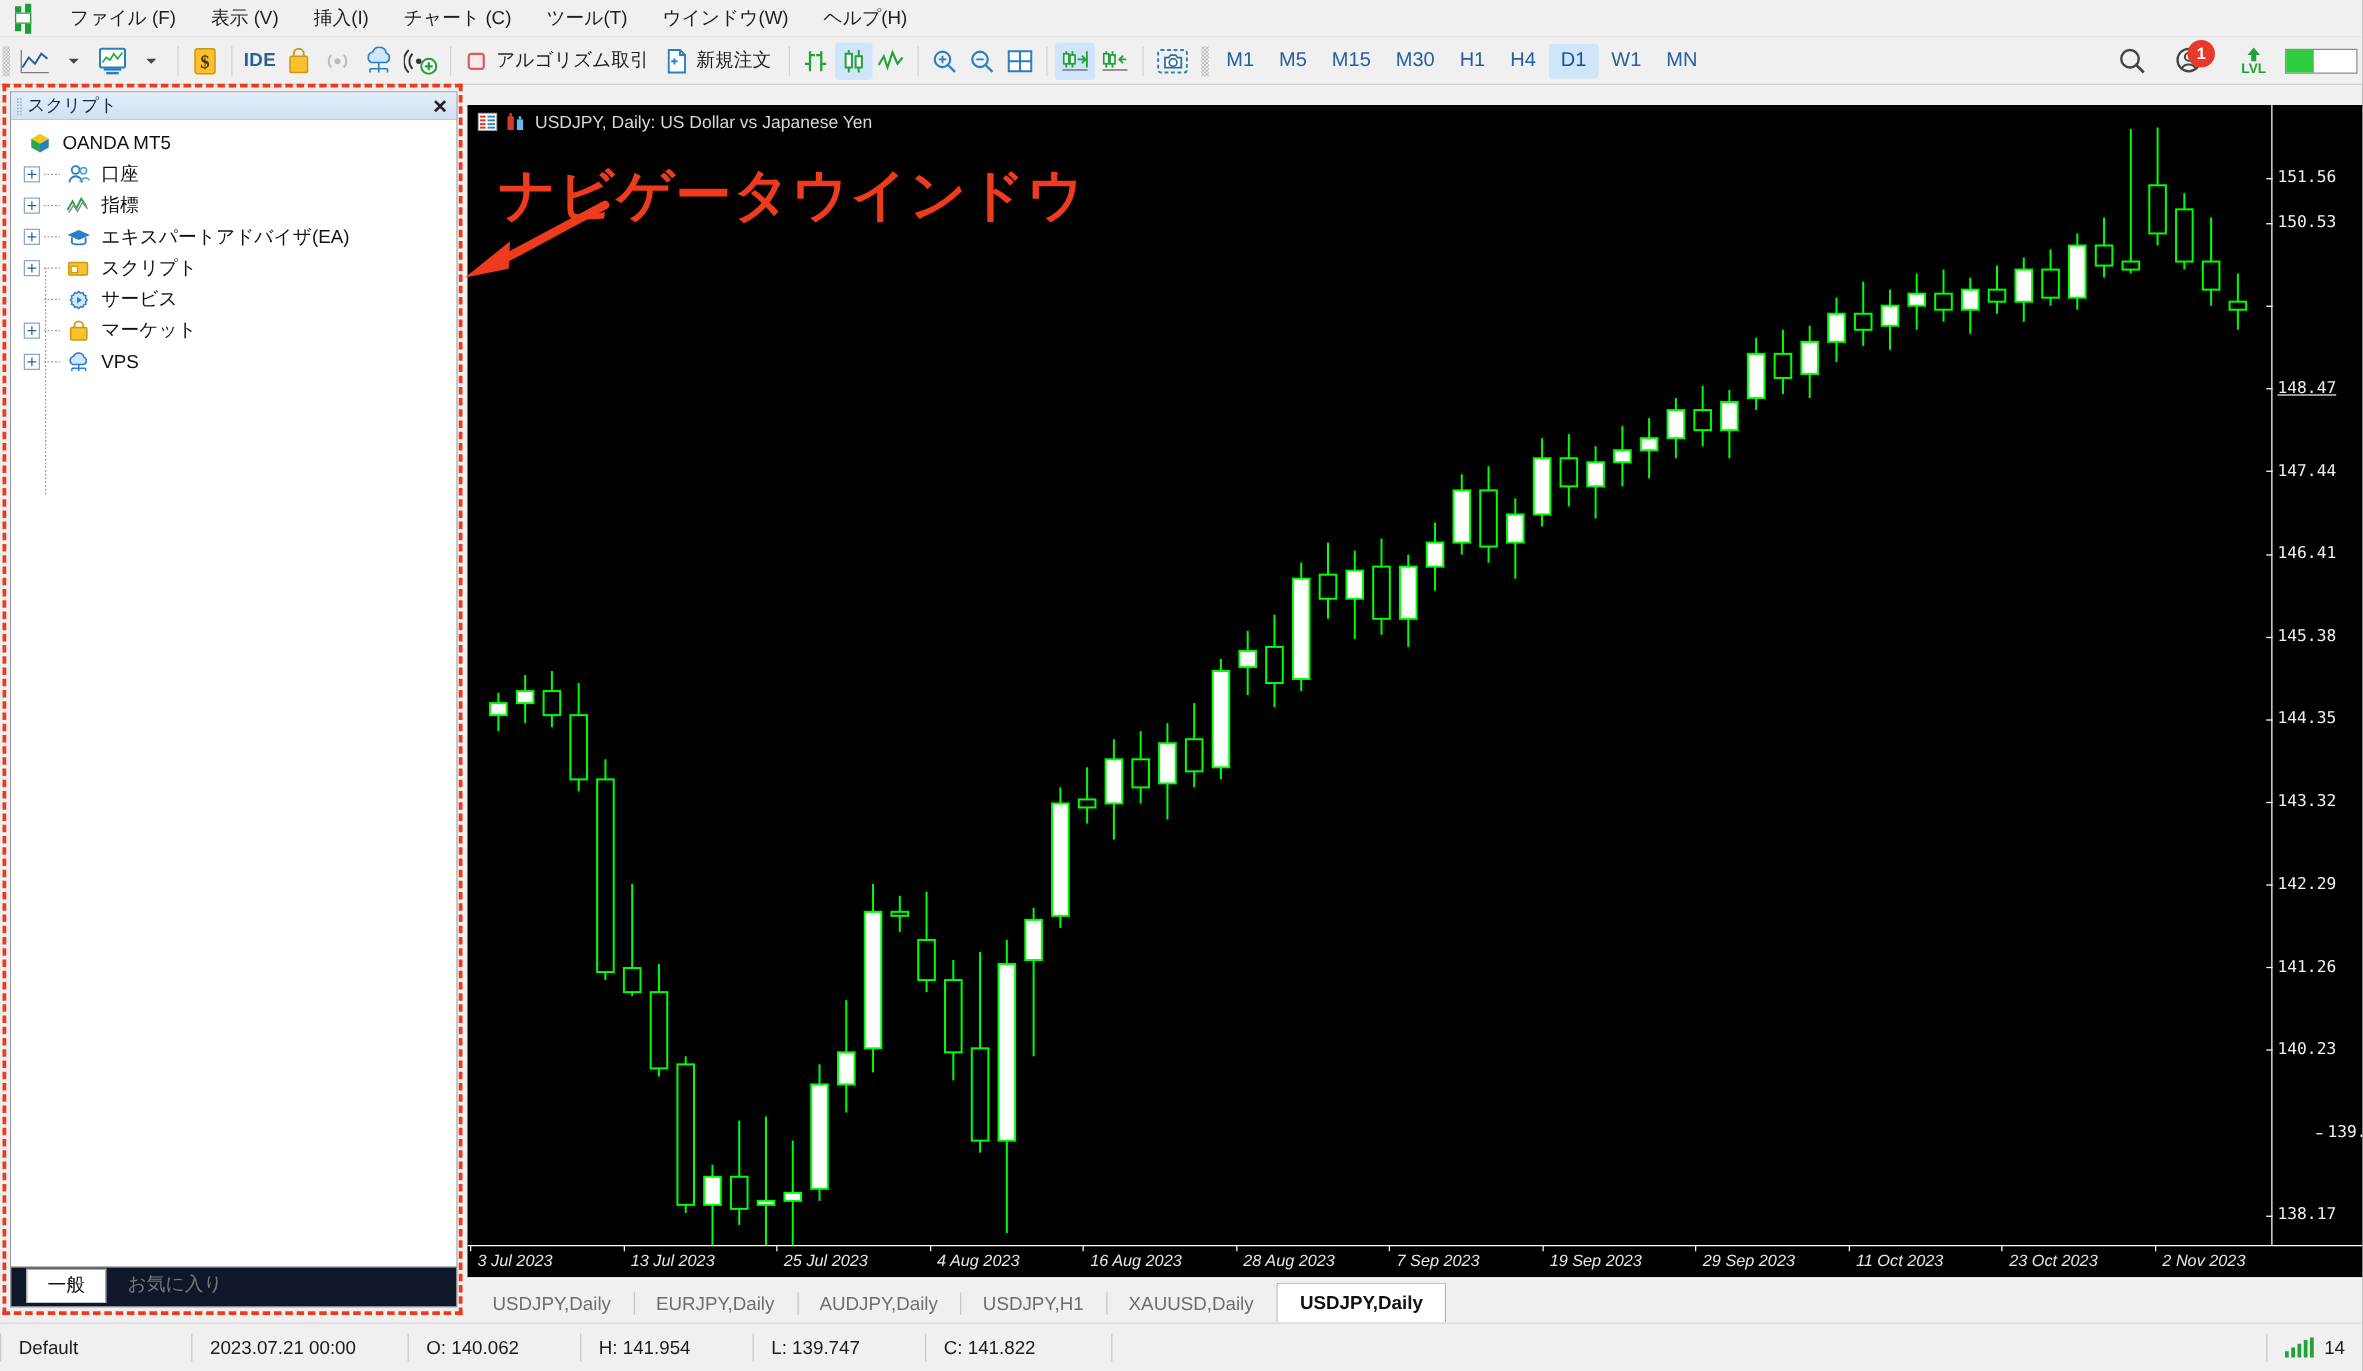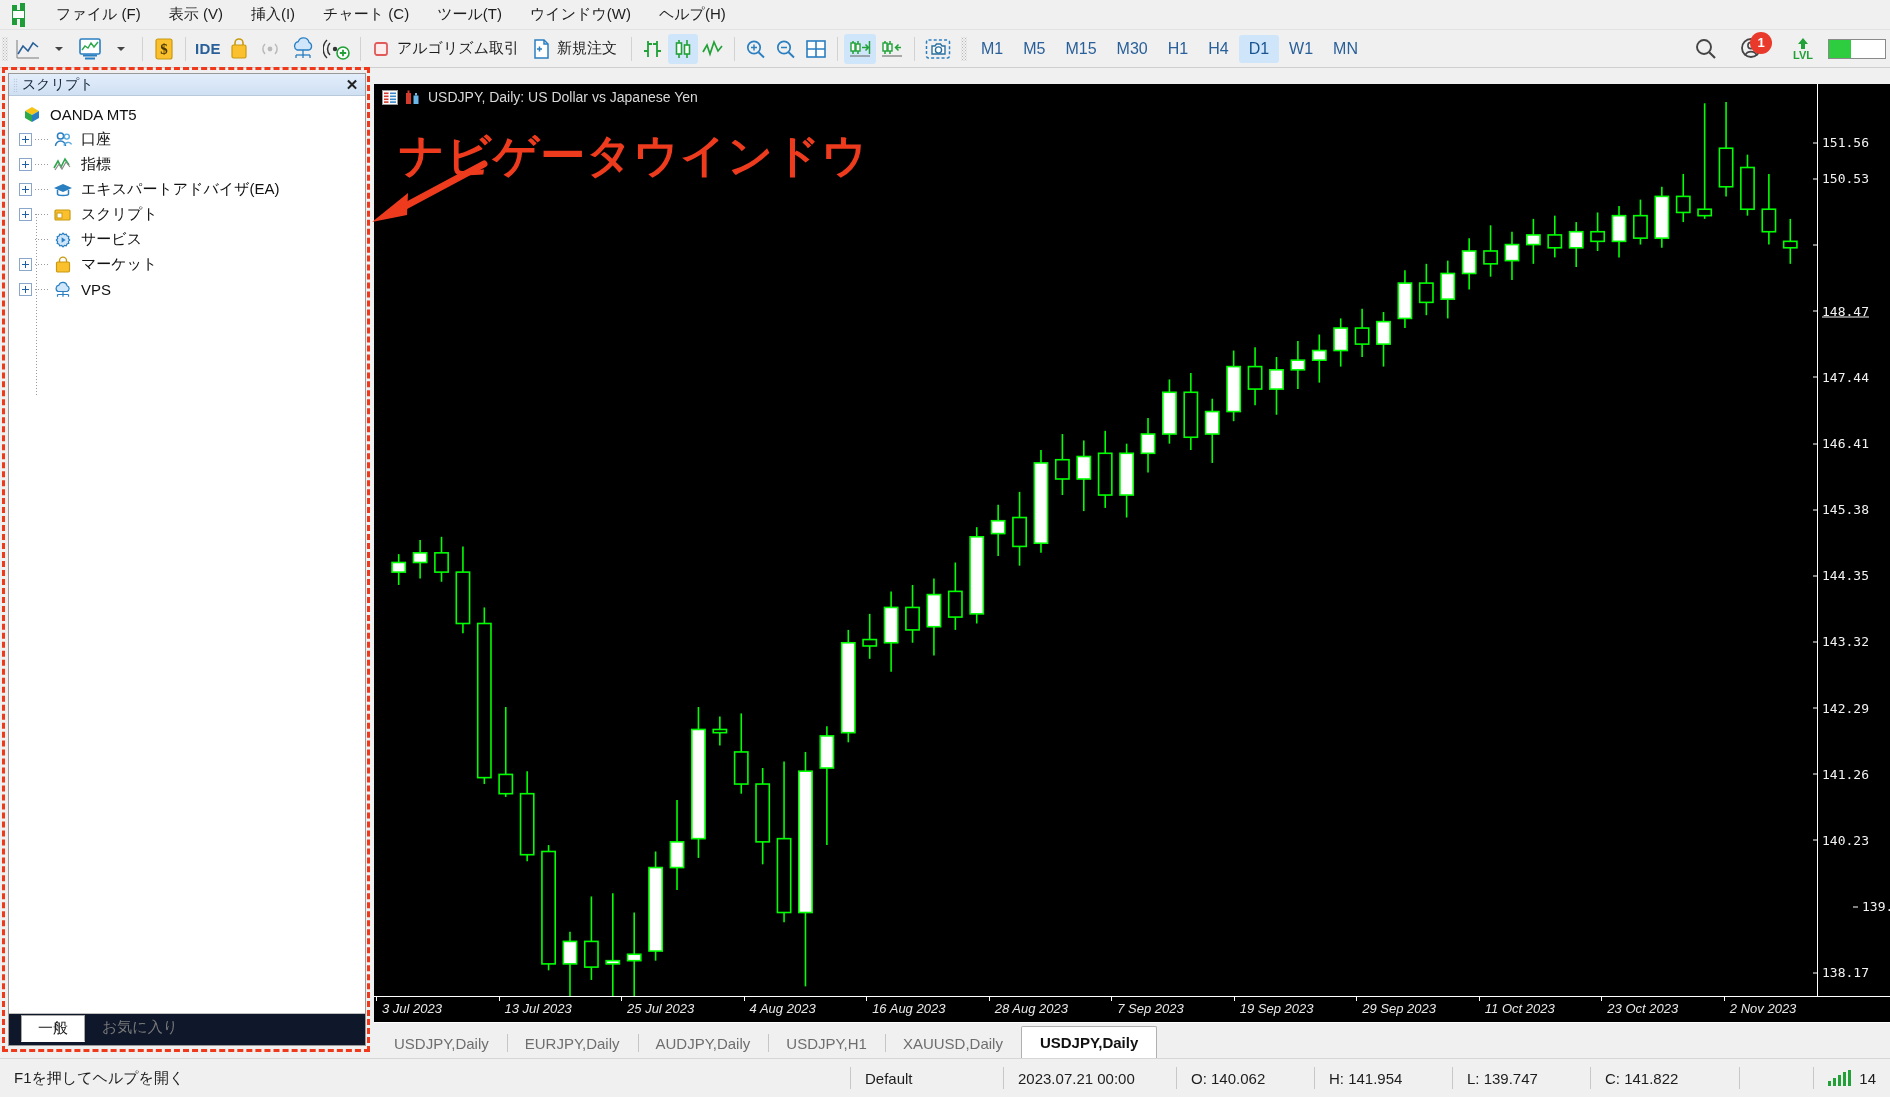--- a/index.html
+++ b/index.html
@@ -890,21 +890,20 @@
   <div class="charttabs">
     <div class="ctab">USDJPY,Daily</div>
     <div class="ctab">EURJPY,Daily</div>
     <div class="ctab">AUDJPY,Daily</div>
     <div class="ctab">USDJPY,H1</div>
     <div class="ctab">XAUUSD,Daily</div>
     <div class="ctab active">USDJPY,Daily</div>
   </div>
 
   <div class="statusbar">
-    <div class="st-cell" style="width:850px">F1を押してヘルプを開く</div>
     <div class="st-sep"></div>
     <div class="st-cell" style="width:152px">Default</div>
     <div class="st-sep"></div>
     <div class="st-cell" style="width:172px">2023.07.21 00:00</div>
     <div class="st-sep"></div>
     <div class="st-cell" style="width:137px">O: 140.062</div>
     <div class="st-sep"></div>
     <div class="st-cell" style="width:137px">H: 141.954</div>
     <div class="st-sep"></div>
     <div class="st-cell" style="width:137px">L: 139.747</div>

